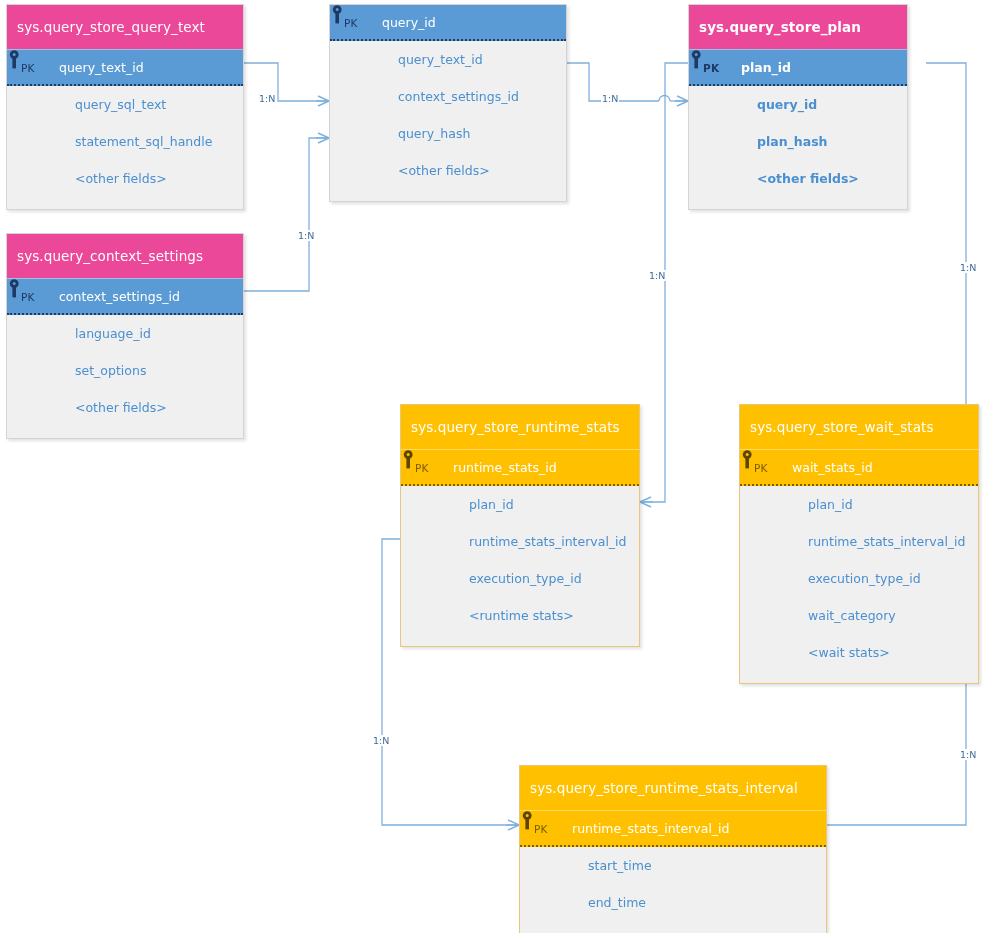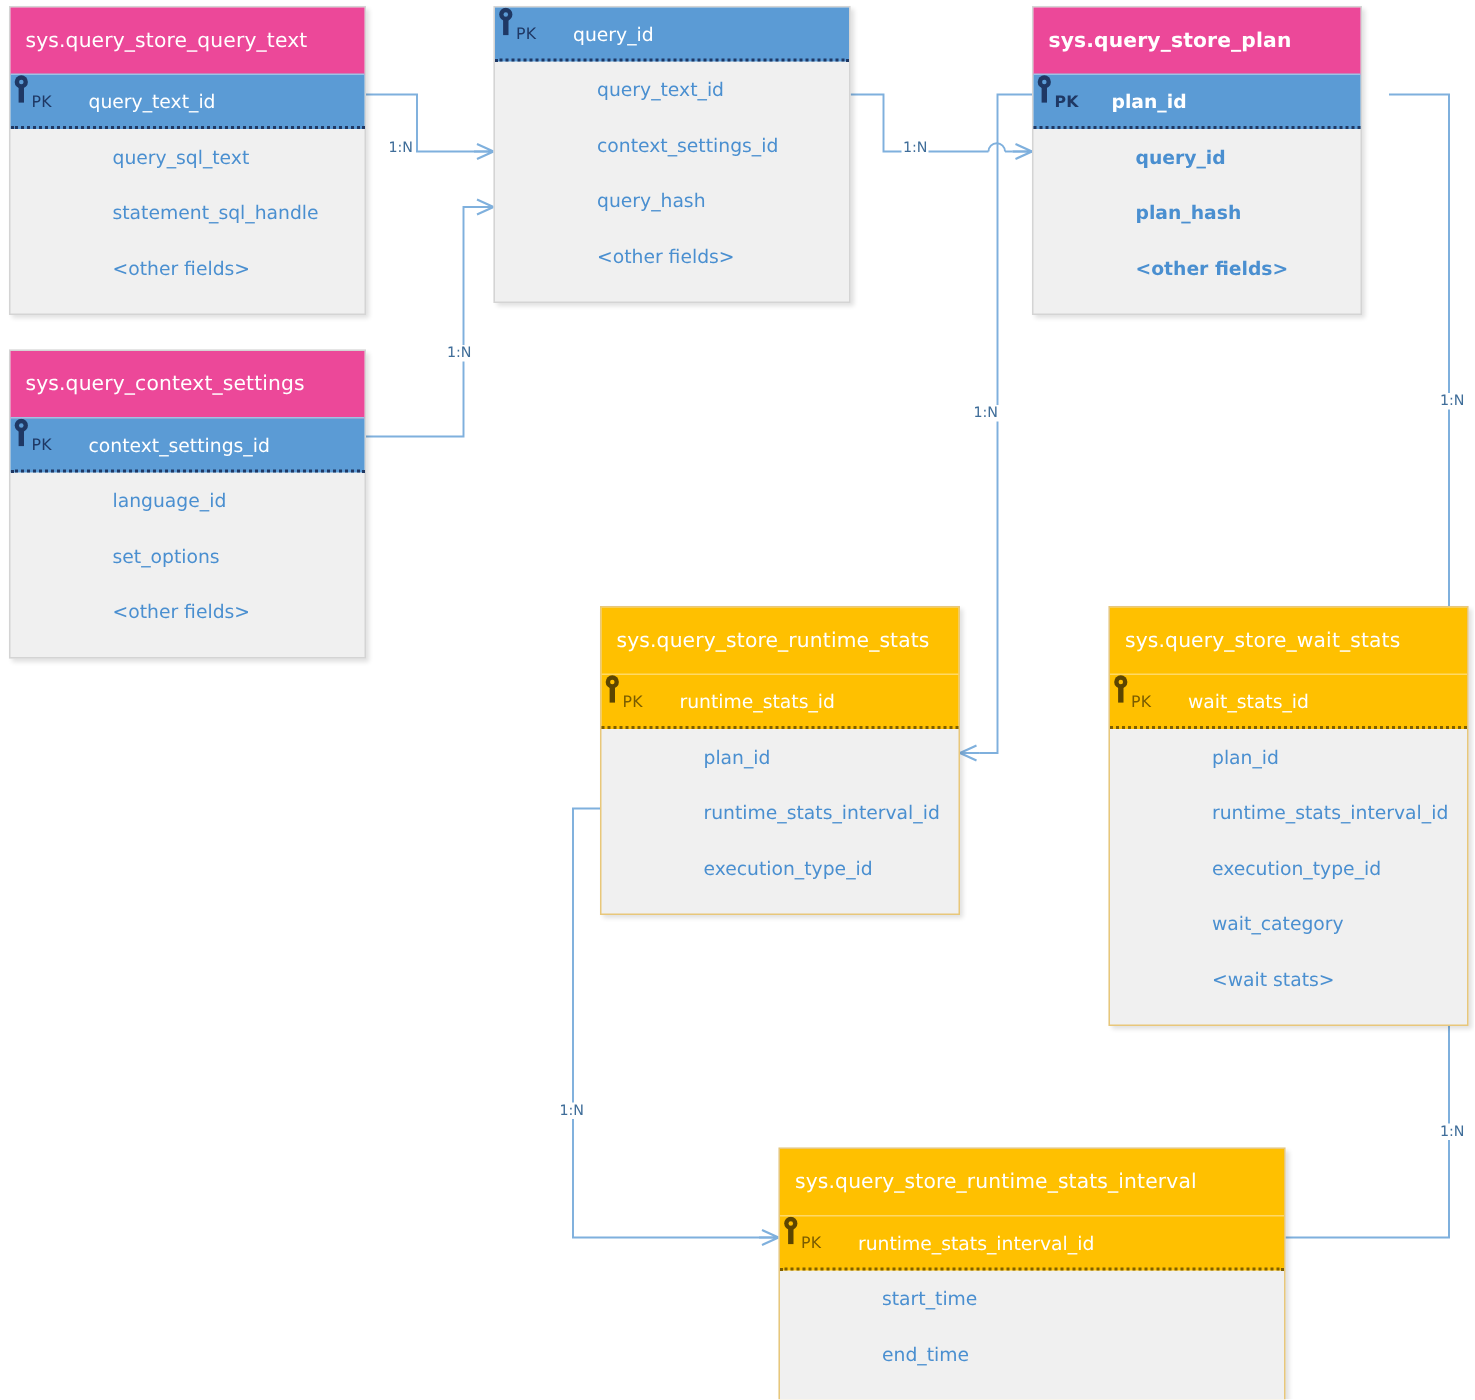--- a/index.html
+++ b/index.html
@@ -265,20 +265,21 @@
           <circle cx="5.2" cy="4.6" r="1.5" fill="#ffc000"></circle>
         </svg>
         <span class="pk-text">PK</span>
       </span>
       <span>runtime_stats_id</span>
     </div>
     <div class="ent-body">
       <div class="ent-field">plan_id</div>
       <div class="ent-field">runtime_stats_interval_id</div>
       <div class="ent-field">execution_type_id</div>
+      <div class="ent-field">&lt;runtime stats&gt;</div>
     </div>
   </div>
 
   <div class="entity theme-orange" style="left:711px; top:404px; width:240px;margin-left:28px;">
     <div class="ent-title">sys.query_store_wait_stats</div>
     <div class="ent-pk">
       <span class="pk-badge">
         <svg width="11" height="19" viewBox="0 0 11 19" aria-hidden="true">
           <circle cx="5.2" cy="4.6" r="4.4" fill="#5c4500"></circle>
           <rect x="3.4" y="7.4" width="3.6" height="11" fill="#5c4500"></rect>
@@ -290,21 +291,21 @@
     </div>
     <div class="ent-body">
       <div class="ent-field">plan_id</div>
       <div class="ent-field">runtime_stats_interval_id</div>
       <div class="ent-field">execution_type_id</div>
       <div class="ent-field">wait_category</div>
       <div class="ent-field">&lt;wait stats&gt;</div>
     </div>
   </div>
 
-  <div class="entity theme-orange" style="left:519px; top:765px; width:338px;">
+  <div class="entity theme-orange" style="left:519px; top:765px; width:308px;">
     <div class="ent-title">sys.query_store_runtime_stats_interval</div>
     <div class="ent-pk">
       <span class="pk-badge">
         <svg width="11" height="19" viewBox="0 0 11 19" aria-hidden="true">
           <circle cx="5.2" cy="4.6" r="4.4" fill="#5c4500"></circle>
           <rect x="3.4" y="7.4" width="3.6" height="11" fill="#5c4500"></rect>
           <circle cx="5.2" cy="4.6" r="1.5" fill="#ffc000"></circle>
         </svg>
         <span class="pk-text">PK</span>
       </span>

